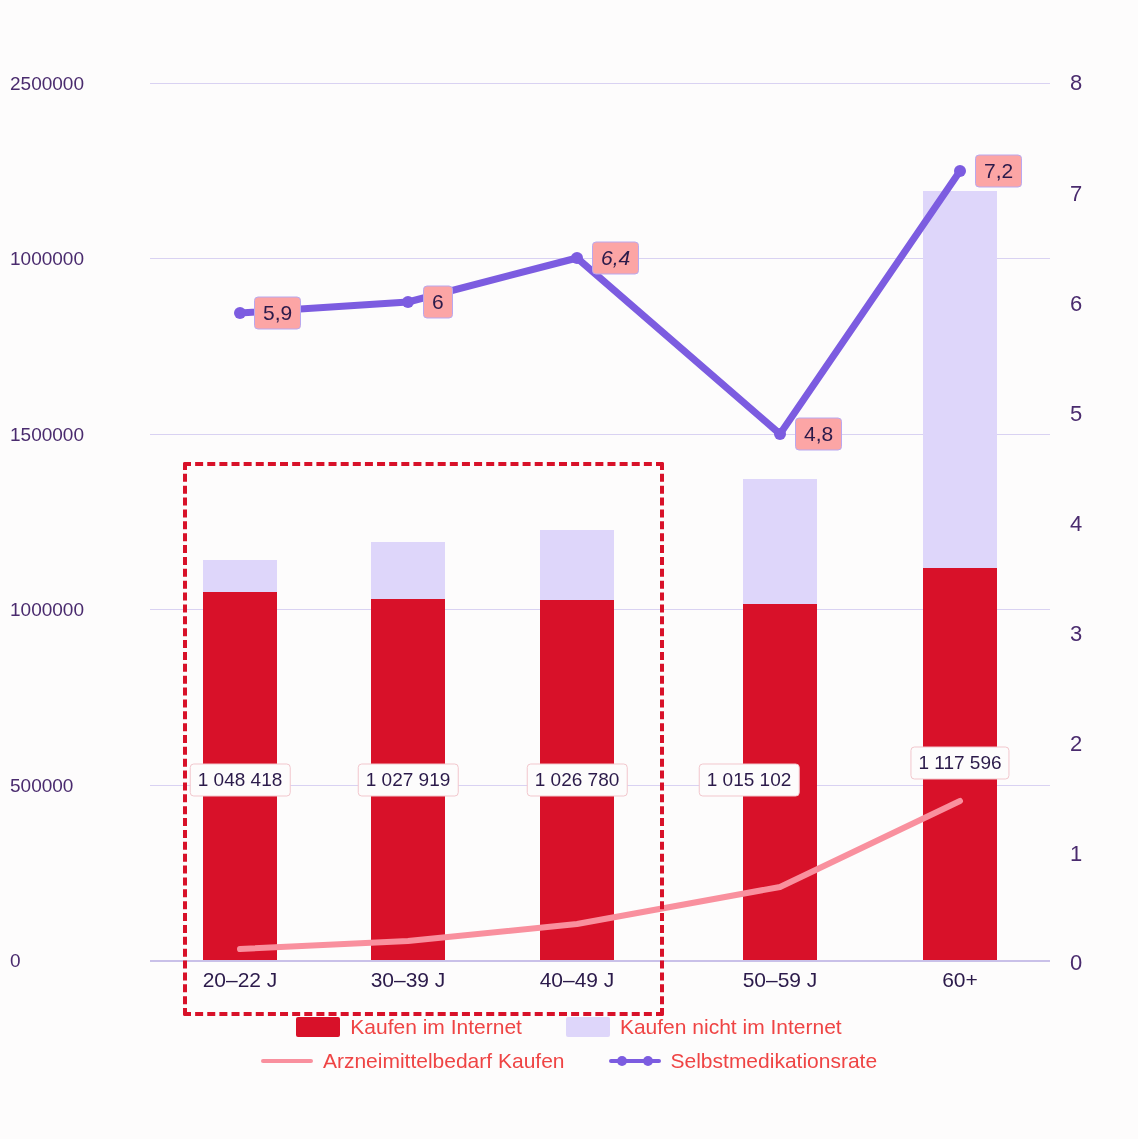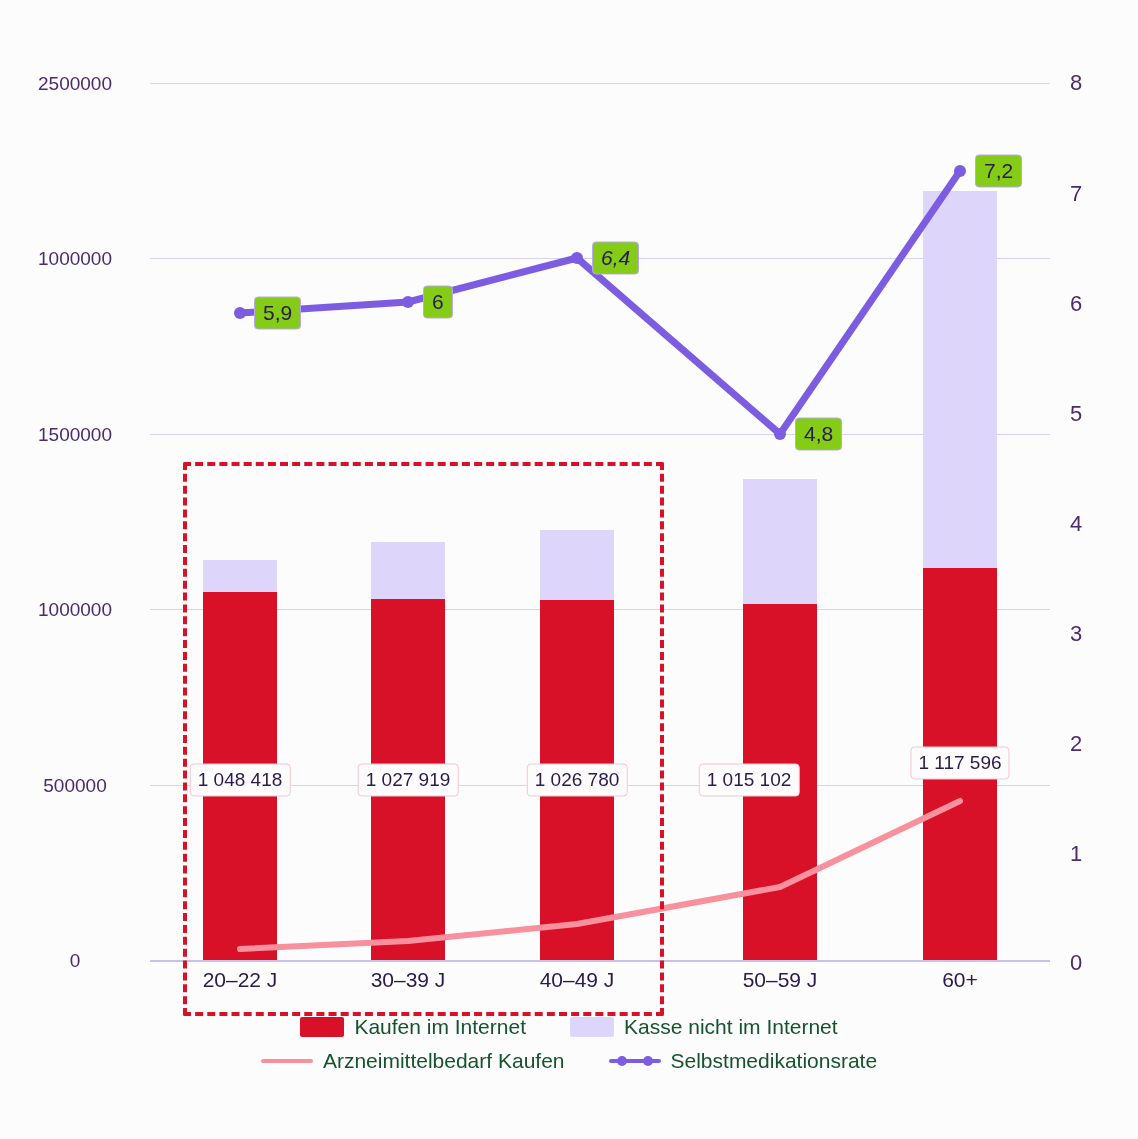--- a/index.html
+++ b/index.html
@@ -34,21 +34,21 @@
 
   .gridline {
     position: absolute;
     left: 0;
     width: 100%;
     height: 1px;
     background: #d9d2f2;
   }
   .ylabel-left {
     position: absolute;
-    text-align: center;
+    text-align: left;
     width: 130px;
     font-size: 19px;
     color: #4a2b6e;
   }
   .ylabel-right {
     position: absolute;
     text-align: left;
     width: 60px;
     font-size: 22px;
     color: #4a2b6e;
@@ -79,21 +79,21 @@
     border-radius: 4px;
     padding: 4px 7px 5px 7px;
     font-size: 19px;
     color: #2b1a4a;
     white-space: nowrap;
   }
 
   .line-label {
     position: absolute;
     transform: translate(0, -50%);
-    background: #84cc16;
+    background: #fca5a5;
     border: 1.5px solid #b9a8ef;
     border-radius: 4px;
     padding: 3px 8px 4px 8px;
     font-size: 21px;
     color: #2b1a4a;
     white-space: nowrap;
   }
 
   .xtick {
     position: absolute;
@@ -132,21 +132,21 @@
     justify-content: center;
     align-items: center;
     gap: 44px;
     margin-bottom: 10px;
   }
   .legend-item {
     display: flex;
     align-items: center;
     gap: 10px;
     font-size: 21px;
-    color: #14532d;
+    color: #ef4444;
     white-space: nowrap;
   }
   .swatch-bar {
     width: 44px;
     height: 20px;
     border-radius: 2px;
   }
   .swatch-line {
     width: 52px;
     height: 10px;
@@ -258,21 +258,21 @@
   <div class="xtick" style="left:960px;">60+</div>
 
   <div class="legend">
     <div class="legend-row">
       <div class="legend-item">
         <span class="swatch-bar" style="background:#d81129;"></span>
         <span>Kaufen im Internet</span>
       </div>
       <div class="legend-item">
         <span class="swatch-bar" style="background:#ded6fa;"></span>
-        <span>Kasse nicht im Internet</span>
+        <span>Kaufen nicht im Internet</span>
       </div>
     </div>
     <div class="legend-row">
       <div class="legend-item">
         <span class="swatch-line">
           <span class="ln" style="background:#f9909e;"></span>
         </span>
         <span>Arzneimittelbedarf Kaufen</span>
       </div>
       <div class="legend-item">

